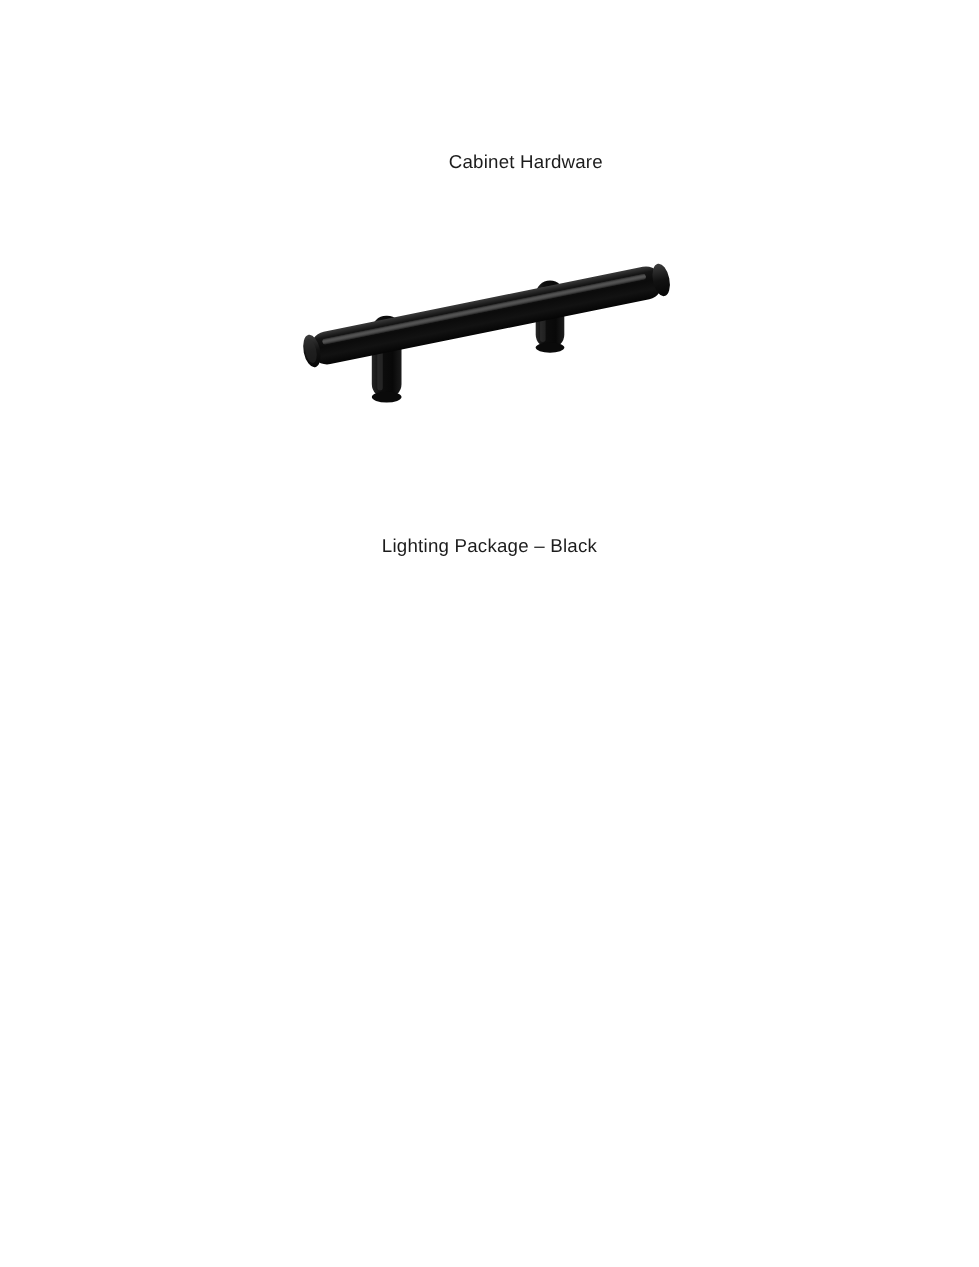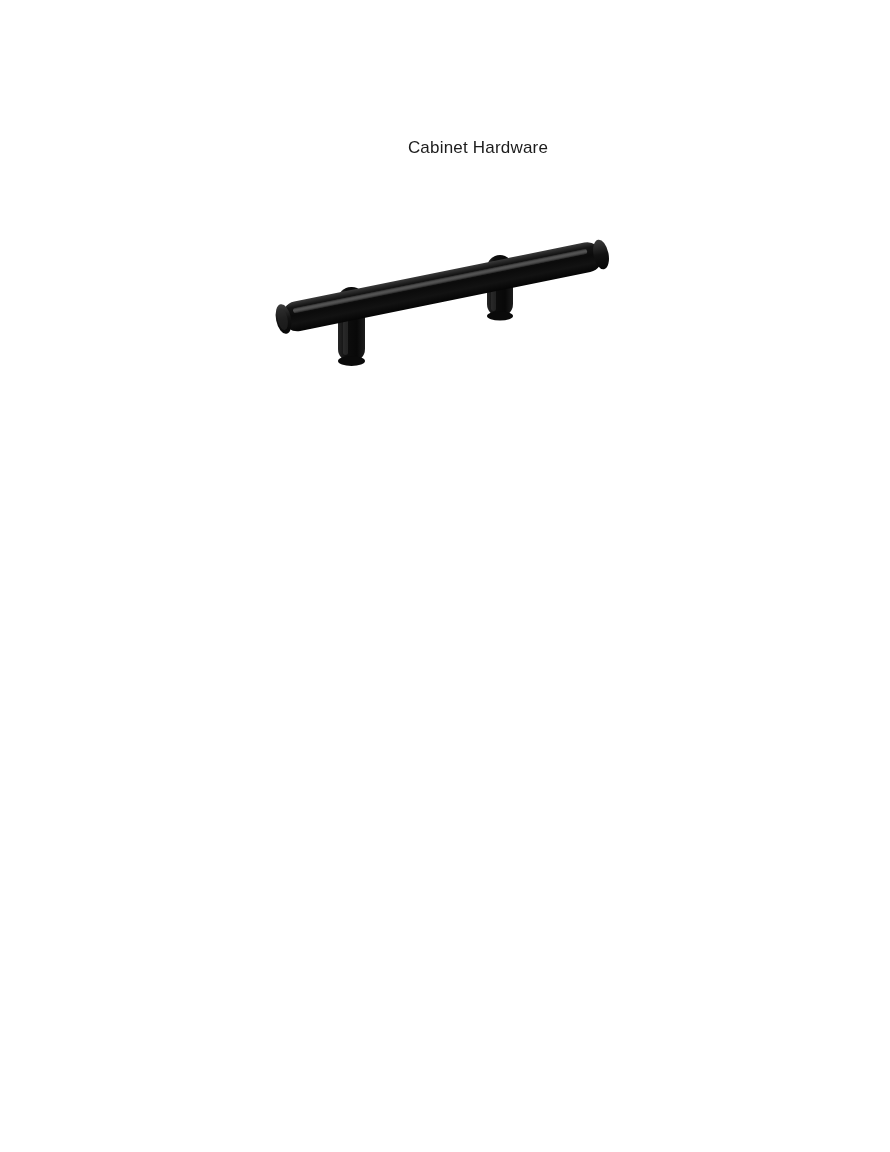--- a/index.html
+++ b/index.html
@@ -110,14 +110,15 @@
       <g transform="rotate(-11.5 190 80)">
         <rect x="22" y="76" width="326" height="30" rx="15" fill="url(#barGrad)"></rect>
         <rect x="34" y="82" width="300" height="6" rx="3" fill="url(#sheen)"></rect>
         <ellipse cx="347" cy="91" rx="7.5" ry="15" fill="url(#capGrad)"></ellipse>
         <ellipse cx="23" cy="91" rx="7.5" ry="15" fill="url(#capGrad)"></ellipse>
         <ellipse cx="22" cy="91" rx="5" ry="11" fill="#2a2a2a" opacity="0.55"></ellipse>
       </g>
     </svg>
   </div>
 
+  <div class="caption">Lighting Package – Black</div>
 
 </div>
 
 </body></html>

